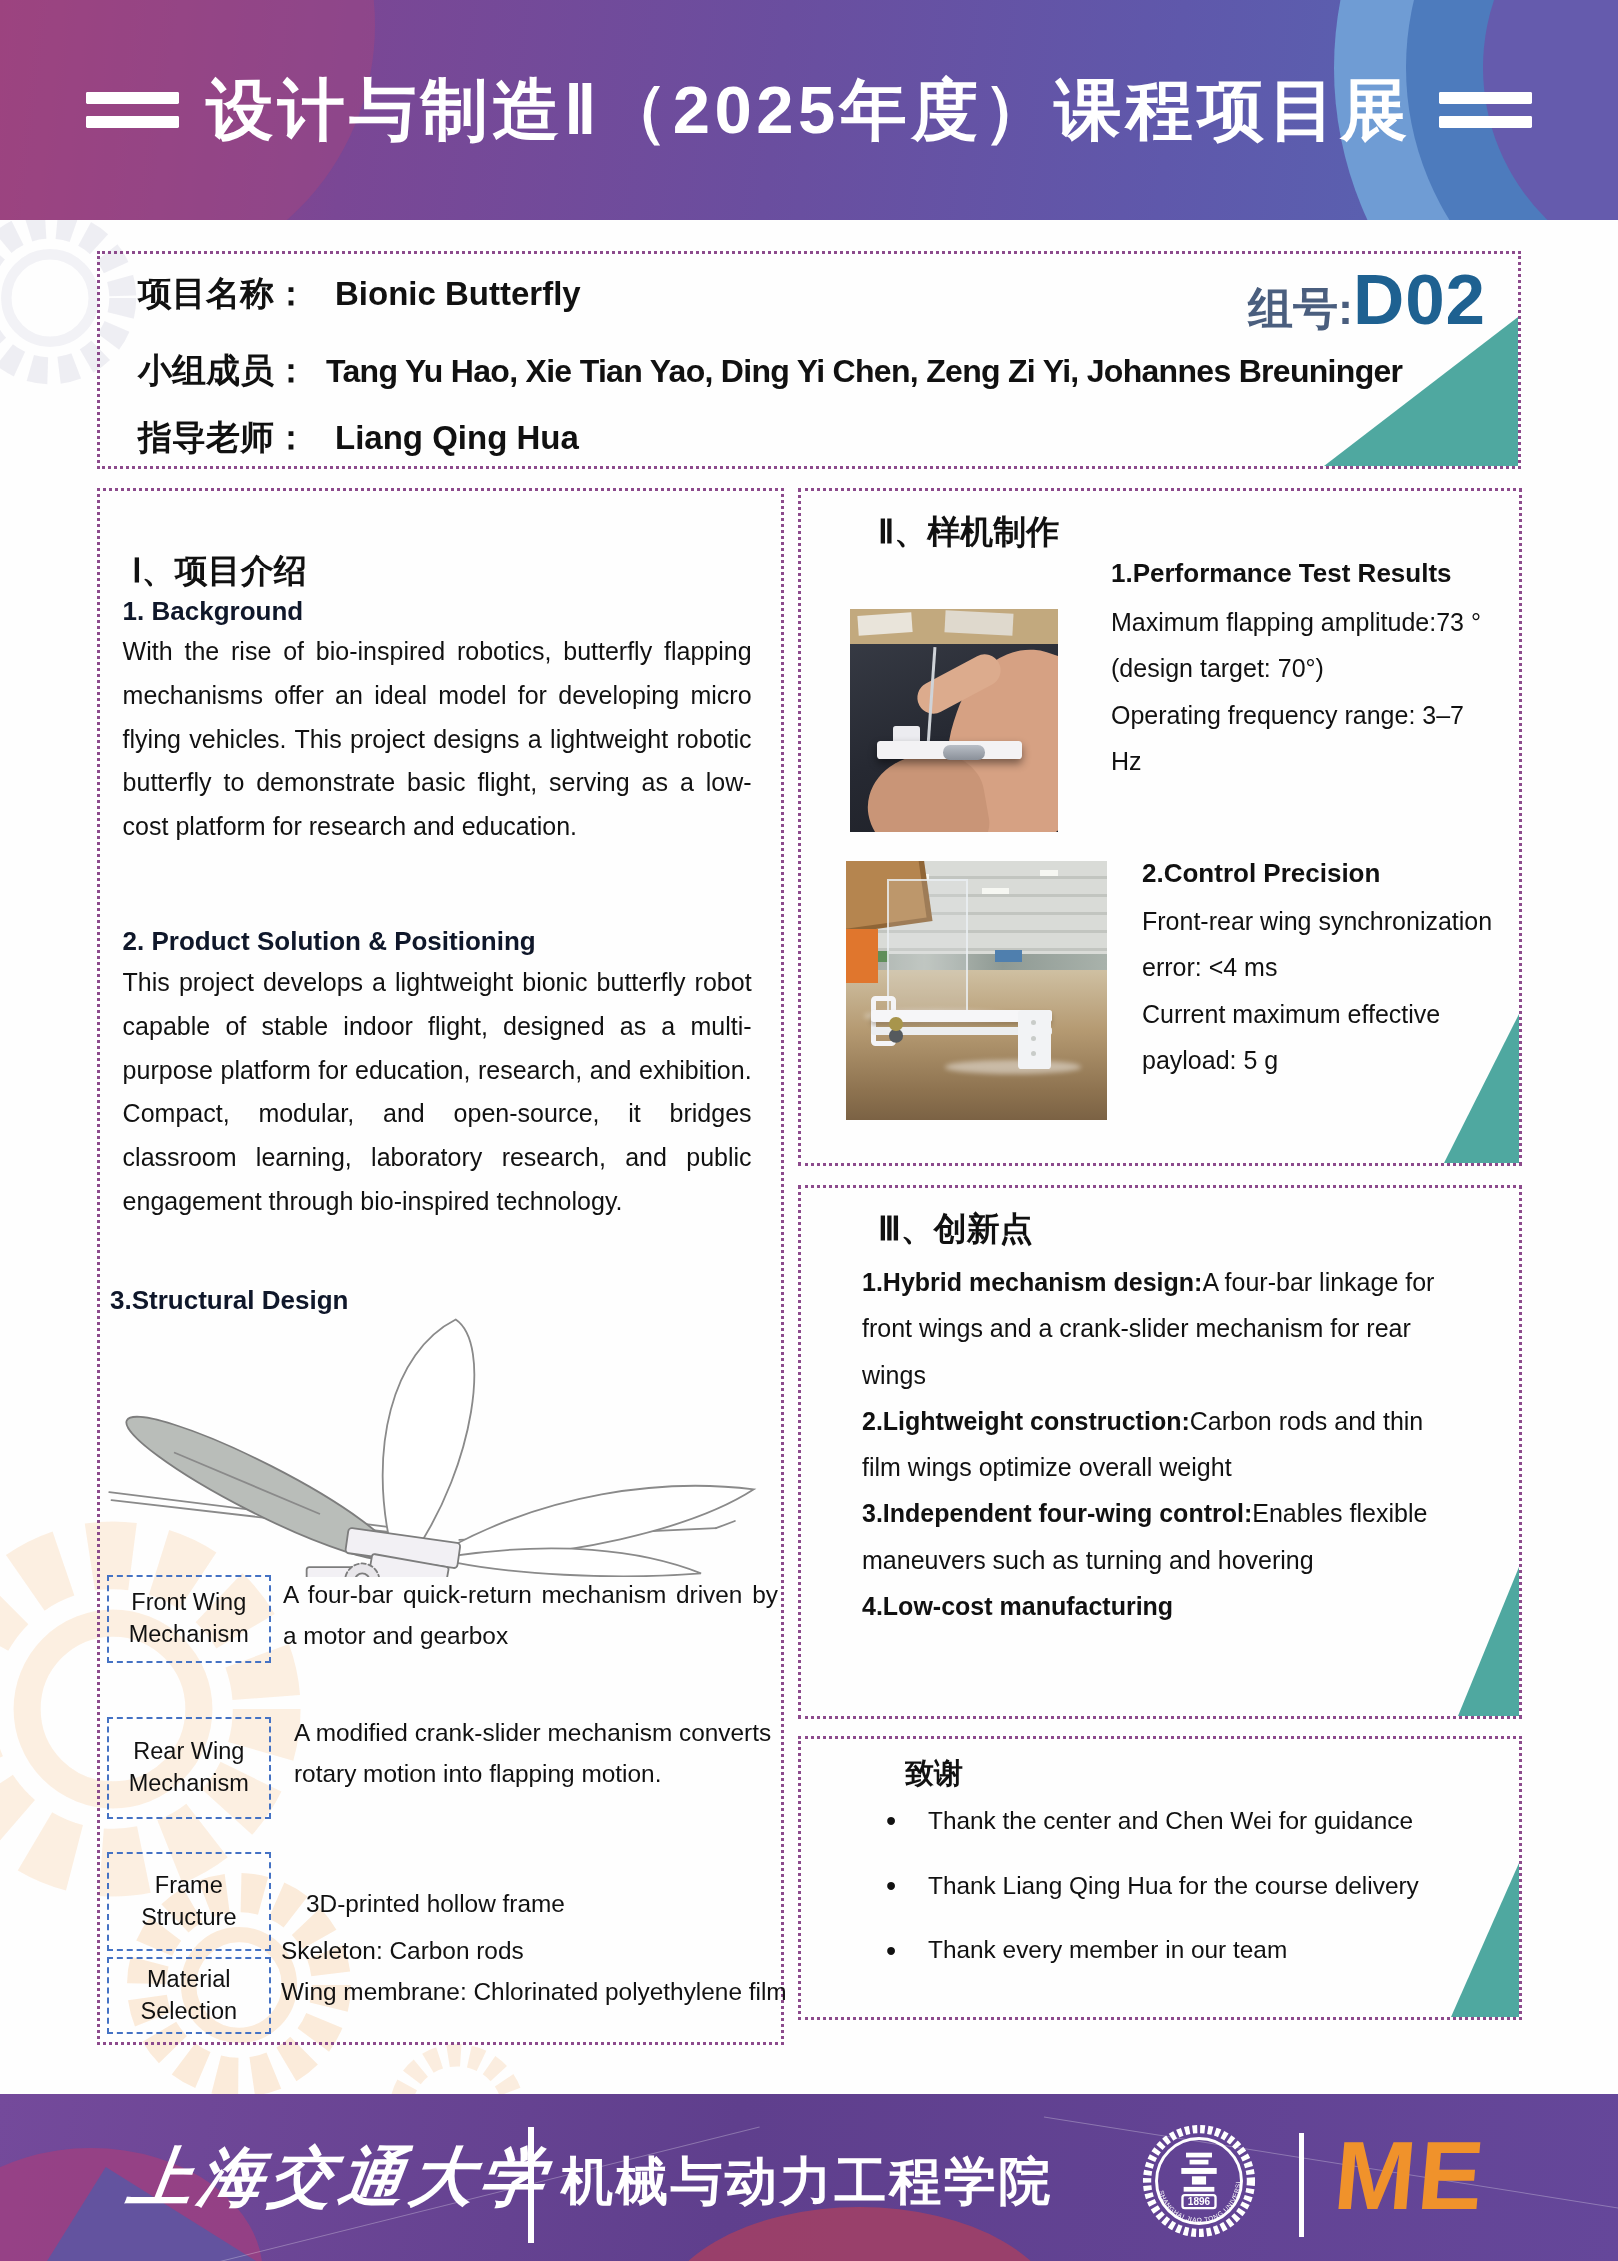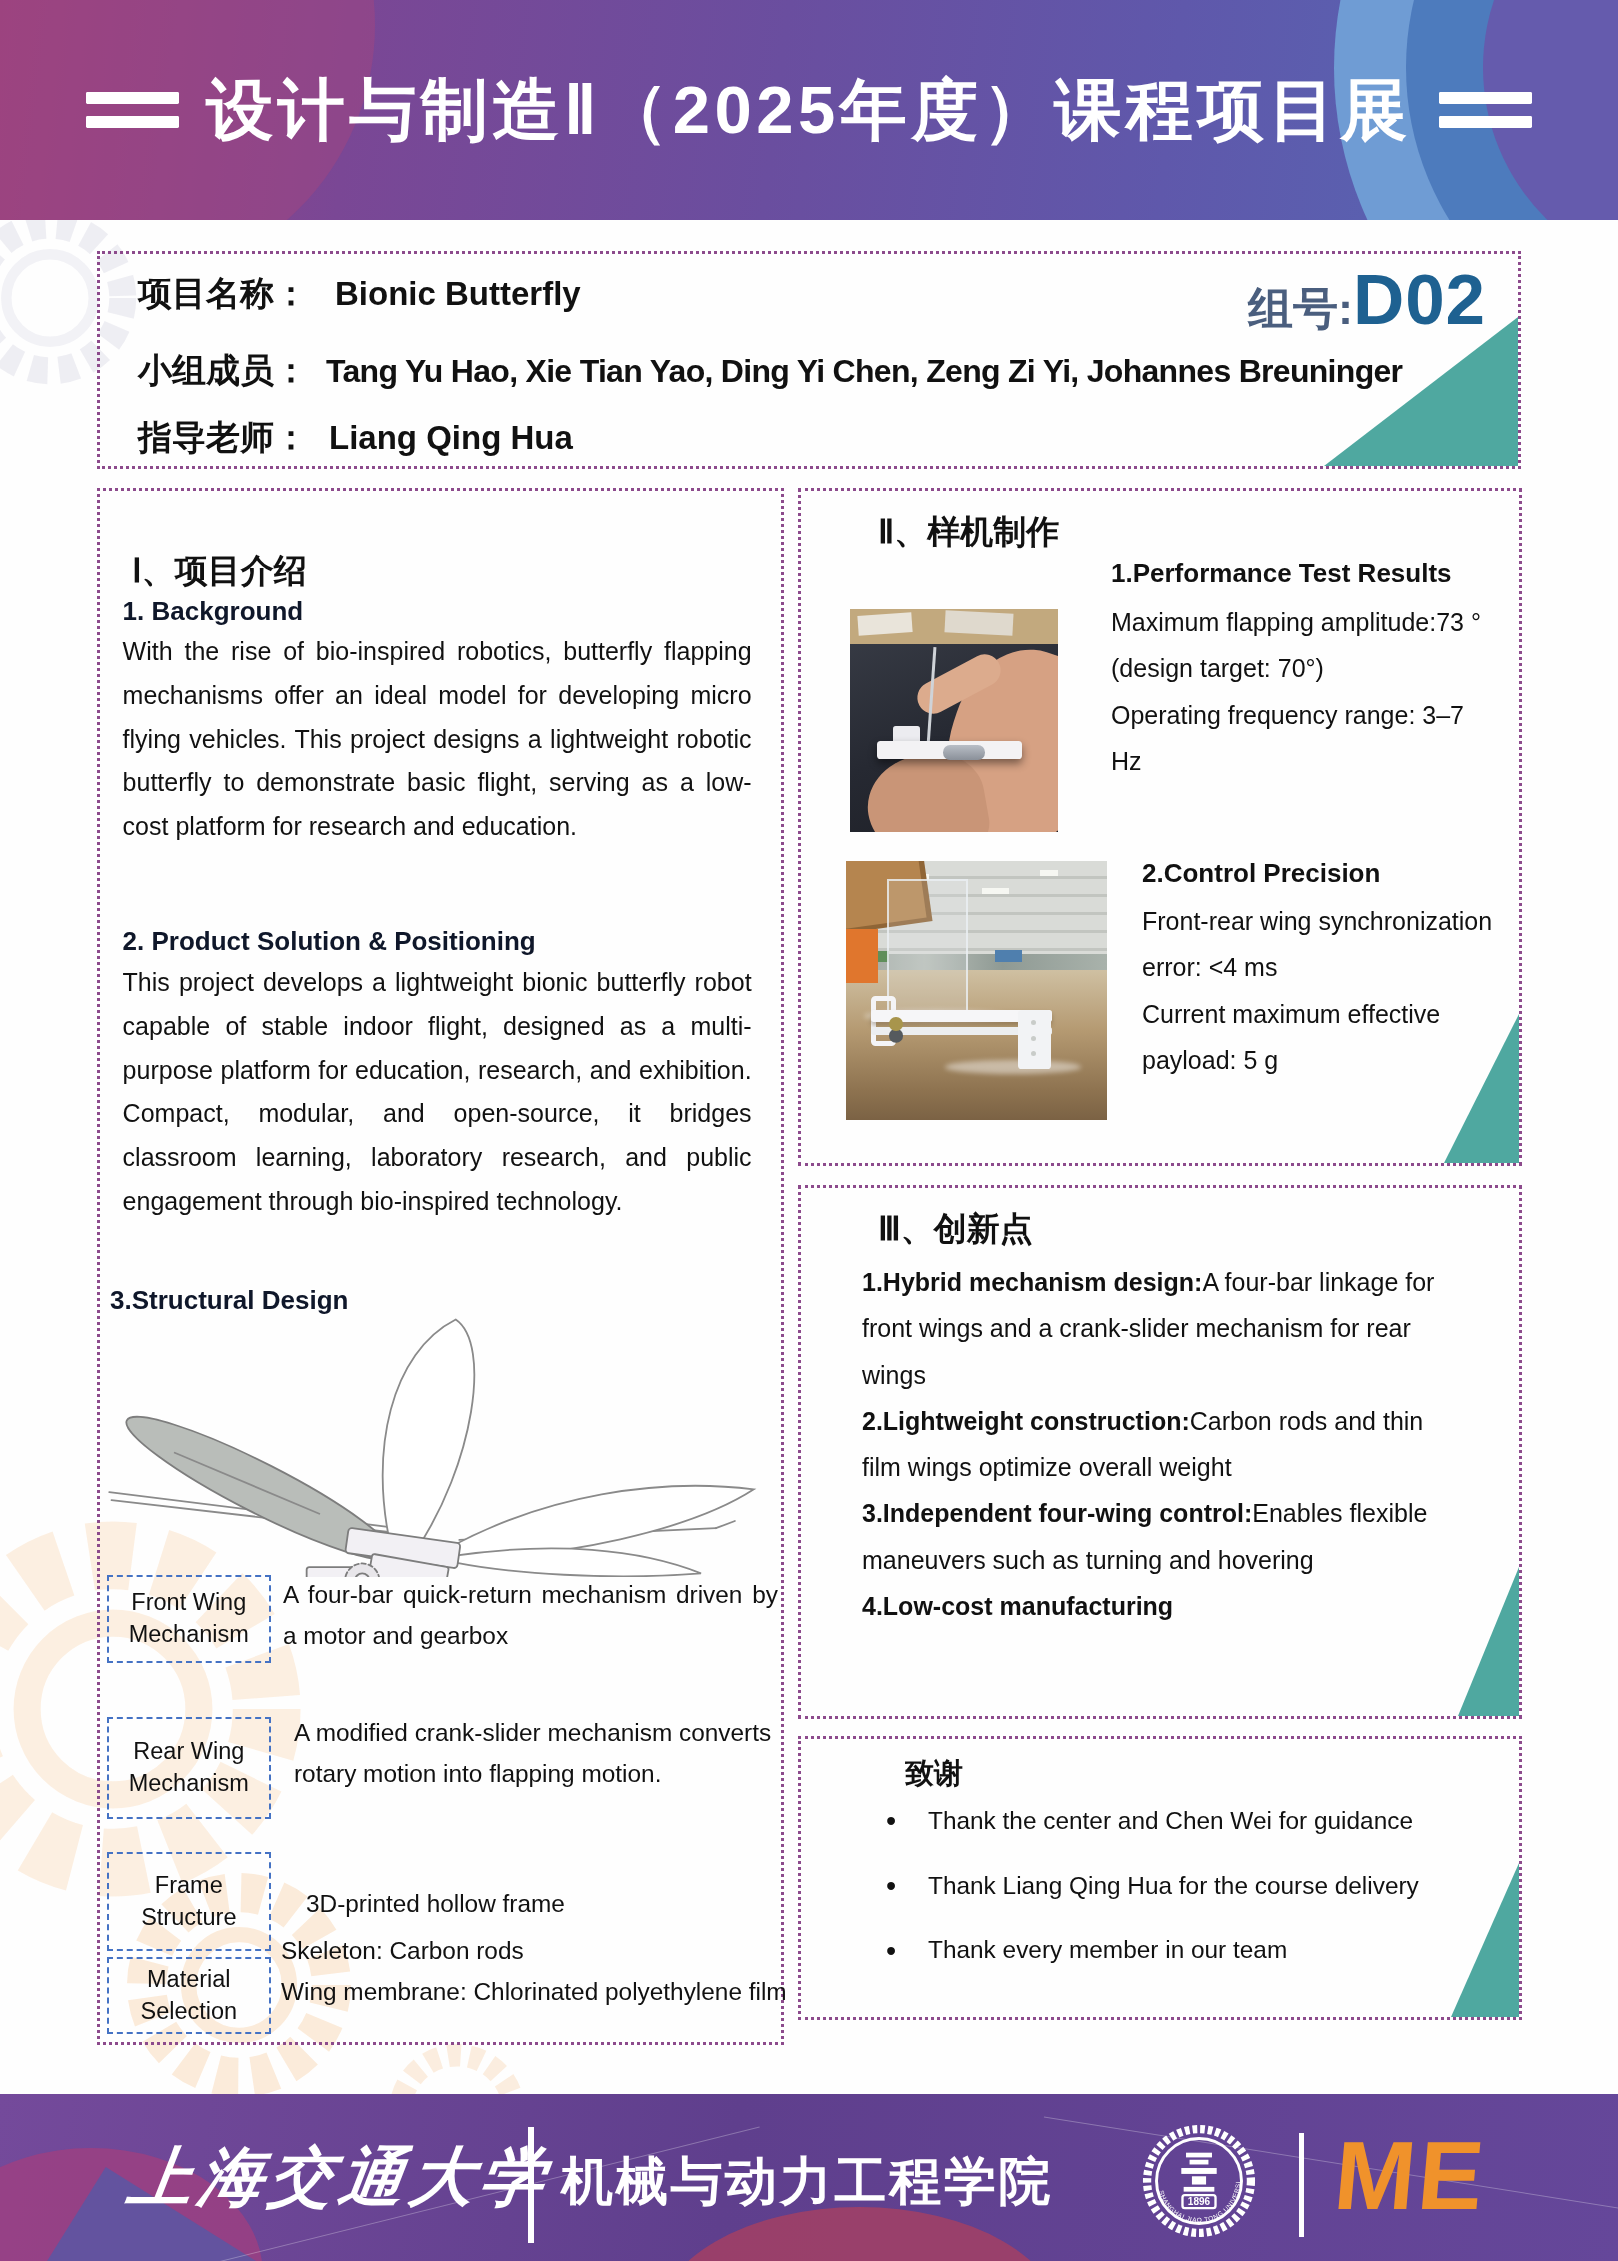--- a/index.html
+++ b/index.html
@@ -31,21 +31,21 @@
   .corner-teal { position:absolute; right:0; bottom:0; background:#4FA8A0;
     clip-path:polygon(100% 0,100% 100%,0 100%); }
 
   
   .info-box { left:97px; top:251px; width:1424px; height:218px; }
   .ilabel { font-size:34px; font-weight:800; color:#111; }
   .ivalue { font-size:33px; font-weight:700; color:#111; }
   .row-name { position:absolute; left:38px; top:17px; display:flex; gap:27px; align-items:baseline; }
   .row-members { position:absolute; left:38px; top:94px; display:flex; gap:18px; align-items:baseline; white-space:nowrap; }
   .row-members .ivalue { font-size:32px; letter-spacing:-0.7px; }
-  .row-advisor { position:absolute; left:38px; top:161px; display:flex; gap:21px; align-items:baseline; }
+  .row-advisor { position:absolute; left:38px; top:161px; display:flex; gap:27px; align-items:baseline; }
   .group-row { position:absolute; right:32px; top:5.4px; display:flex; align-items:baseline; }
   .group-label { font-size:45px; font-weight:800; color:#4A5E7E; }
   .group-value { font-size:71px; font-weight:800; color:#1E6191; letter-spacing:0.9px; }
   .info-box .corner-teal { width:194px; height:149px; }
 
   
   .left-box { left:97px; top:488px; width:687px; height:1557px; }
   .sec-heading { font-size:33px; font-weight:800; color:#111; }
   .sub-heading { font-size:26px; font-weight:800; color:#0f172a; }
   .body-text { font-size:25px; line-height:1.75; color:#111; text-align:justify; }

